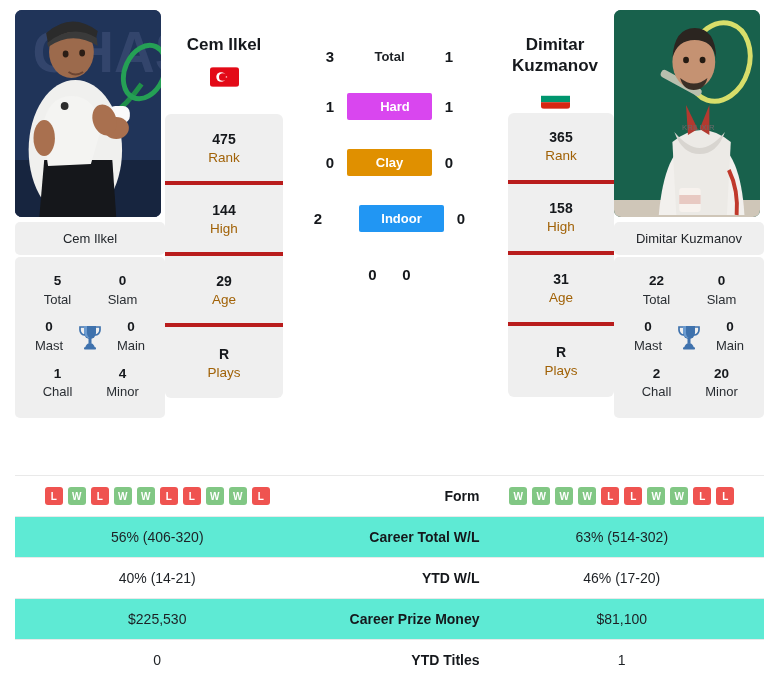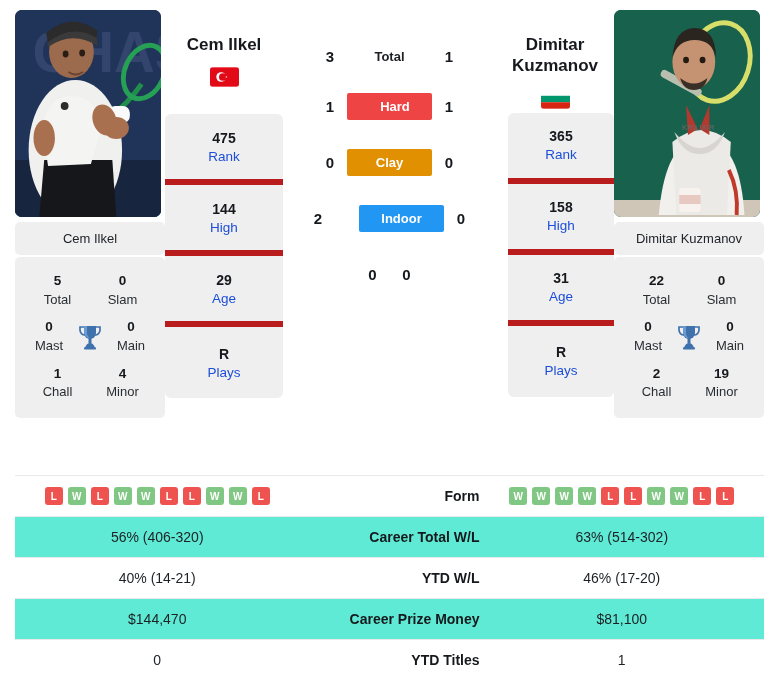--- a/index.html
+++ b/index.html
@@ -66,25 +66,25 @@
     background: #efefef;
     border-radius: 6px;
     overflow: hidden;
   }
   .info-cell {
     height: 71px;
     display: flex;
     flex-direction: column;
     align-items: center;
     justify-content: center;
-    border-bottom: 6px solid #b91c1c;
+    border-bottom: 4px solid #b91c1c;
   }
   .info-cell:last-child { border-bottom: none; }
   .info-val { font-size: 14px; font-weight: bold; color: #15181c; }
-  .info-lbl { font-size: 13.5px; color: #1d4ed8; margin-top: 3px; }
+  .info-lbl { font-size: 13.5px; color: #a16207; margin-top: 3px; }
 
   
   .name-col { flex: 0 0 118px; width: 118px; text-align: center; padding-top: 24px; }
   .name-col.right { padding-top: 24px; }
   .pname {
     font-size: 17px;
     font-weight: bold;
     color: #16191d;
     line-height: 1.25;
   }
@@ -286,21 +286,21 @@
     </div>
 
     <div class="center-col">
       <div class="srow total">
         <span class="score">3</span>
         <span class="surface-total">Total</span>
         <span class="score">1</span>
       </div>
       <div class="srow">
         <span class="score">1</span>
-        <span class="surface-pill" id="pill-hard" style="background: #ef4444; padding-left: 11px;">Hard</span>
+        <span class="surface-pill" id="pill-hard" style="background: #d946ef; padding-left: 11px;">Hard</span>
         <span class="score">1</span>
       </div>
       <div class="srow">
         <span class="score">0</span>
         <span class="surface-pill" id="pill-clay" style="background: rgb(224, 144, 0);">Clay</span>
         <span class="score">0</span>
       </div>
       <div class="srow">
         <span class="score">2</span>
         <span class="surface-pill" id="pill-indoor" style="background: rgb(33, 150, 243); margin-left: 24px;">Indoor</span>
@@ -401,21 +401,21 @@
             <span class="titles-val">0</span>
             <span class="titles-lbl">Main</span>
           </span>
         </div>
         <div class="titles-row">
           <span class="titles-cell">
             <span class="titles-val">2</span>
             <span class="titles-lbl">Chall</span>
           </span>
           <span class="titles-cell">
-            <span class="titles-val">19</span>
+            <span class="titles-val">20</span>
             <span class="titles-lbl">Minor</span>
           </span>
         </div>
       </div>
     </div>
 
   </div>
 
   <div class="stats-table">
 
@@ -457,21 +457,21 @@
       <div class="cell-right">63% (514-302)</div>
     </div>
 
     <div class="srow-line">
       <div class="cell-left">40% (14-21)</div>
       <div class="cell-mid">YTD W/L</div>
       <div class="cell-right">46% (17-20)</div>
     </div>
 
     <div class="srow-line shaded">
-      <div class="cell-left">$144,470</div>
+      <div class="cell-left">$225,530</div>
       <div class="cell-mid">Career Prize Money</div>
       <div class="cell-right">$81,100</div>
     </div>
 
     <div class="srow-line">
       <div class="cell-left">0</div>
       <div class="cell-mid">YTD Titles</div>
       <div class="cell-right">1</div>
     </div>
 

